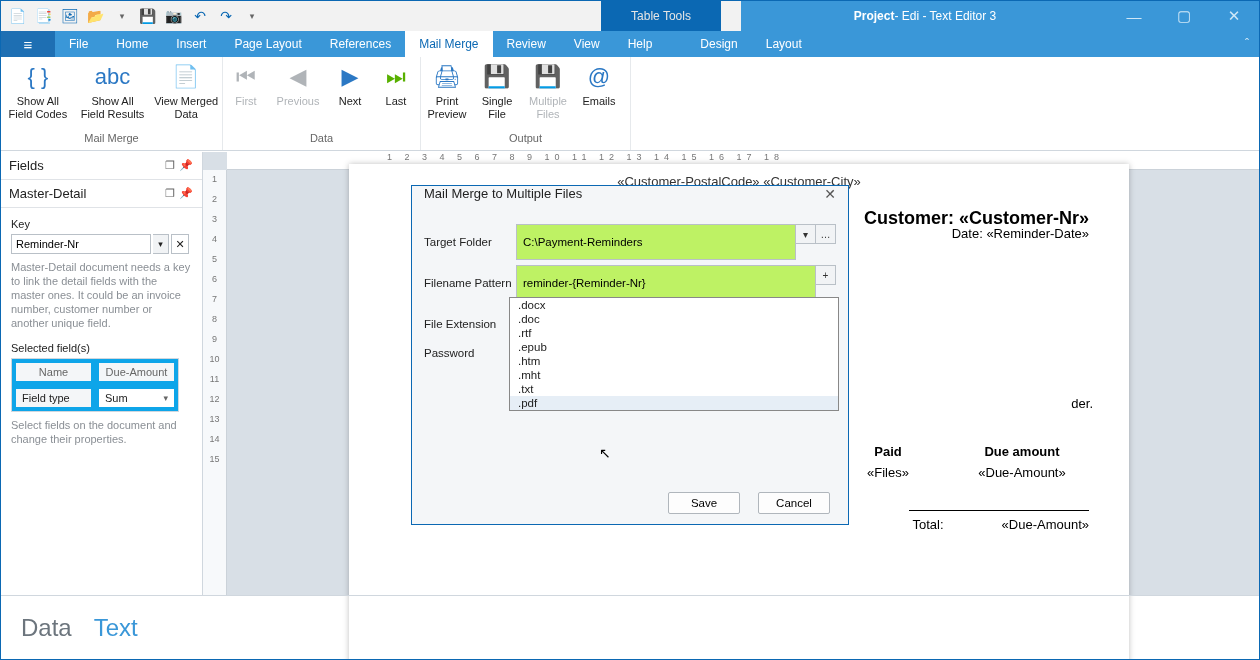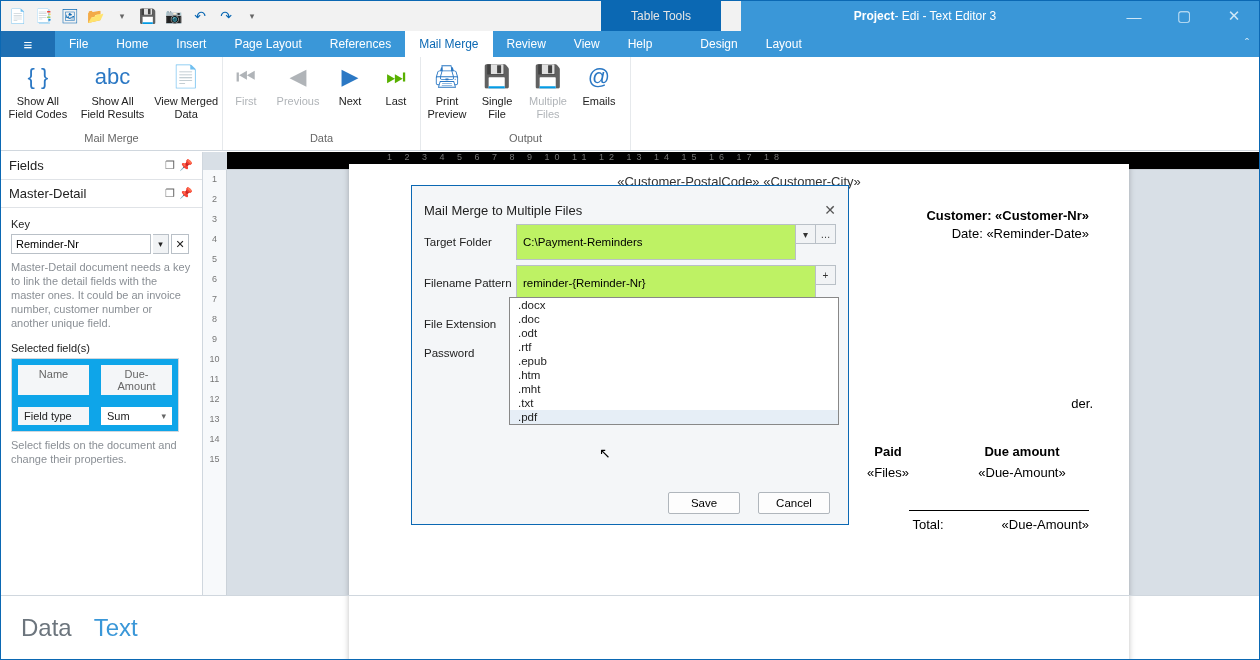--- a/index.html
+++ b/index.html
@@ -38,46 +38,46 @@
 .leftpanel { position: absolute; left: 0; top: 151px; width: 202px; bottom: 64px; border-right: 1px solid #d0d7de; background: #fff; display: flex; flex-direction: column; }
 .lp-head { height: 28px; border-bottom: 1px solid #e0e3e7; display: flex; align-items: center; padding: 0 8px; font-size: 13px; color: #222; }
 .lp-head .spacer { flex: 1; }
 .lp-head-ico { width: 16px; text-align: center; color: #666; cursor: pointer; font-size: 11px; }
 .lp-body { padding: 10px 10px; font-size: 11px; color: #222; }
 .lp-body input.combo { width: 140px; height: 20px; border: 1px solid #b9c0c7; font-size: 11px; padding: 0 4px; }
 .lp-help { color: #8a8f95; font-size: 11px; margin-top: 6px; line-height: 14px; }
 .lp-sub { margin-top: 12px; }
 .minitable { border: 1px solid #d0d7de; width: 168px; margin-top: 4px; }
 .minitable .mtrow { display: flex; }
-.minitable .mtcell { border: 6px solid #0ea5e9; padding: 3px 6px; font-size: 11px; flex: 1; }
+.minitable .mtcell { border: 4px solid #0ea5e9; padding: 3px 6px; font-size: 11px; flex: 1; }
 .mthdr .mtcell { background: #f4f6f8; color: #666; text-align: center; }
 .mtbold { background: #f4f6f8; }
 
 
 .docarea { position: absolute; left: 202px; top: 151px; right: 0; bottom: 64px; background: #d8dfe6; }
-.hruler { position: absolute; left: 24px; right: 0; top: 0; height: 18px; background: #000000; border-bottom: 1px solid #cbd2d9; font-size: 9px; color: #777; overflow: hidden; white-space: nowrap; letter-spacing: 5px; padding-left: 160px; }
+.hruler { position: absolute; left: 24px; right: 0; top: 0; height: 18px; background: #ffffff; border-bottom: 1px solid #cbd2d9; font-size: 9px; color: #777; overflow: hidden; white-space: nowrap; letter-spacing: 5px; padding-left: 160px; }
 .vruler { position: absolute; left: 0; top: 18px; width: 24px; bottom: 0; background: #f7f9fb; border-right: 1px solid #cbd2d9; font-size: 9px; color: #777; display: flex; flex-direction: column; align-items: center; gap: 10px; padding-top: 4px; }
 .paper { position: absolute; left: 146px; top: 12px; width: 780px; height: 560px; background: #fff; box-shadow: 0 0 6px rgba(0,0,0,0.25); padding: 10px 30px; }
 .paper-line { text-align: center; font-size: 13px; color: #333; margin-top: 0px; }
 
-.doc-right { position: absolute; right: 40px; top: 44px; text-align: right; font-size: 13px; font-weight: 700; }
+.doc-right { position: absolute; right: 40px; top: 44px; text-align: right; font-size: 18px; font-weight: 700; }
 .doc-right2 { position: absolute; right: 40px; top: 62px; text-align: right; font-size: 13px; }
 
 .tbl { position: absolute; left: 70px; right: 40px; top: 280px; }
 .tblhead { display: flex; font-weight: 700; font-size: 13px; }
 .tblhead div { flex: 1; text-align: center; }
 .tblrow1 { display: flex; font-size: 13px; margin-top: 6px; }
 .tblrow1 div { flex: 1; text-align: center; }
 .totline { border-top: 1px solid #000; width: 180px; margin-left: auto; margin-top: 30px; }
 .totalrow { display: flex; justify-content: flex-end; gap: 58px; font-size: 13px; margin-top: 6px; }
 .ordertxt { position: absolute; right: 36px; top: 232px; font-size: 13px; }
 
 
 .dialog { position: absolute; left: 410px; top: 184px; width: 438px; border: 1px solid #0b68b3; background: #f4f6f8; z-index: 50; }
-.dlg-head { height: 32px; display: flex; align-items: flex-end; padding: 0 12px; font-size: 13px; color: #222; }
+.dlg-head { height: 32px; display: flex; align-items: flex-start; padding: 0 12px; font-size: 13px; color: #222; }
 .dlg-head .spacer { flex: 1; }
 .dlg-close { font-size: 14px; color: #555; cursor: pointer; }
 .dlg-body { padding: 6px 12px 10px 12px; }
 .drow { display: flex; align-items: center; margin-bottom: 5px; }
 .drow label { width: 92px; font-size: 11.5px; color: #222; }
 .drow .fieldwrap { flex: 1; display: flex; }
 .drow input { flex: 1; height: 36px; border: 1px solid #b9c0c7; background: #bef264; font-size: 11.5px; padding: 0 6px; }
 .drow .btnbox { width: 20px; height: 20px; border: 1px solid #b9c0c7; border-left: none; background: #f1f3f5; display: flex; align-items: center; justify-content: center; font-size: 10px; cursor: pointer; color: #333; }
 .dlg-buttons { display: flex; justify-content: flex-end; gap: 18px; padding: 10px 18px; }
 .dlg-buttons .dbtn { width: 72px; height: 22px; border: 1px solid #b0b6bc; background: #fdfdfd; font-size: 11.5px; cursor: pointer; border-radius: 2px; }
@@ -328,21 +328,20 @@
   </div>
   <div class="dlg-buttons">
     <button class="dbtn">Save</button>
     <button class="dbtn">Cancel</button>
   </div>
 </div>
 
 <div class="dropdown">
   <div class="opt">.docx</div>
   <div class="opt">.doc</div>
-  <div class="opt">.odt</div>
   <div class="opt">.rtf</div>
   <div class="opt">.epub</div>
   <div class="opt">.htm</div>
   <div class="opt">.mht</div>
   <div class="opt">.txt</div>
   <div class="opt hover">.pdf</div>
 </div>
 
 <div class="cursor">↖</div>
 

